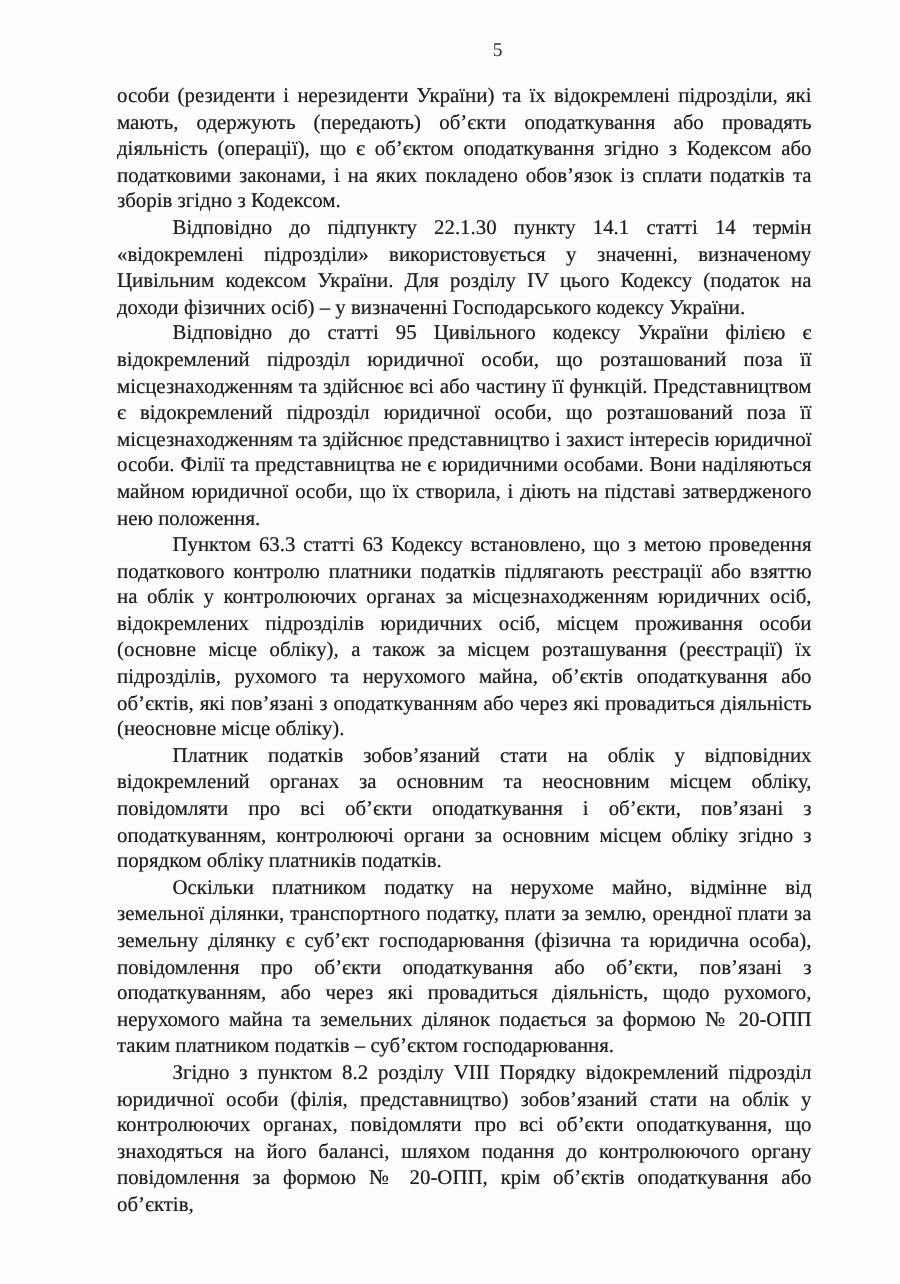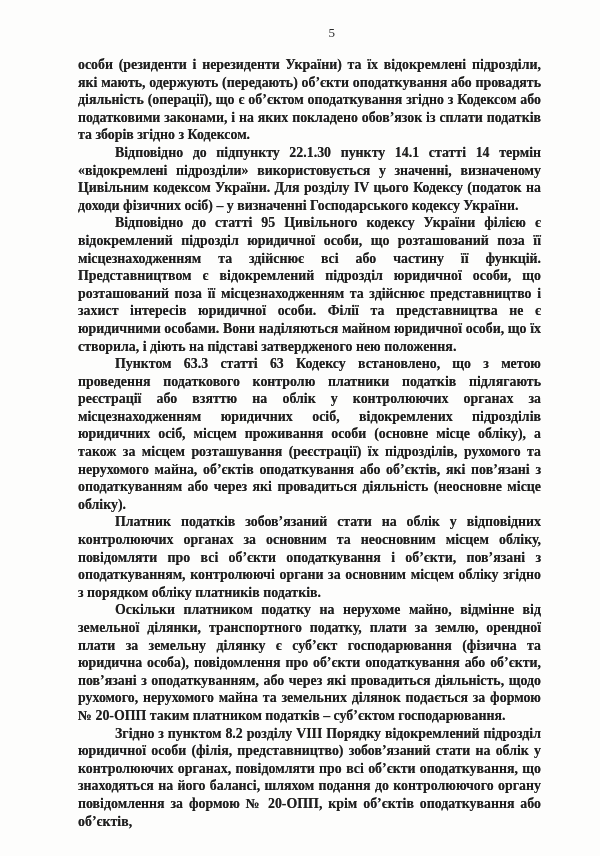--- a/index.html
+++ b/index.html
@@ -40,36 +40,35 @@
     text-align: justify;
     color: #1f1f1f;
     
     text-shadow: 0 0 0.45px rgba(25, 25, 25, 0.65);
     hyphens: none;
   }
   .para {
     margin: 0;
     padding: 0;
     text-indent: 37px;
-    font-weight: bold;
   }
   .para.no-indent {
     text-indent: 0;
   }
 </style>
 </head>
 <body>
 
 <div class="page">
 
   <div class="page-number">5</div>
 
   <div class="content">
     <p class="para no-indent">особи (резиденти і нерезиденти України) та їх відокремлені підрозділи, які мають, одержують (передають) об’єкти оподаткування або провадять діяльність (операції), що є об’єктом оподаткування згідно з Кодексом або податковими законами, і на яких покладено обов’язок із сплати податків та зборів згідно з Кодексом.</p>
     <p class="para">Відповідно до підпункту 22.1.30 пункту 14.1 статті 14 термін «відокремлені підрозділи» використовується у значенні, визначеному Цивільним кодексом України. Для розділу IV цього Кодексу (податок на доходи фізичних осіб) – у визначенні Господарського кодексу України.</p>
     <p class="para">Відповідно до статті 95 Цивільного кодексу України філією є відокремлений підрозділ юридичної особи, що розташований поза її місцезнаходженням та здійснює всі або частину її функцій. Представництвом є відокремлений підрозділ юридичної особи, що розташований поза її місцезнаходженням та здійснює представництво і захист інтересів юридичної особи. Філії та представництва не є юридичними особами. Вони наділяються майном юридичної особи, що їх створила, і діють на підставі затвердженого нею положення.</p>
     <p class="para">Пунктом 63.3 статті 63 Кодексу встановлено, що з метою проведення податкового контролю платники податків підлягають реєстрації або взяттю на облік у контролюючих органах за місцезнаходженням юридичних осіб, відокремлених підрозділів юридичних осіб, місцем проживання особи (основне місце обліку), а також за місцем розташування (реєстрації) їх підрозділів, рухомого та нерухомого майна, об’єктів оподаткування або об’єктів, які пов’язані з оподаткуванням або через які провадиться діяльність (неосновне місце обліку).</p>
-    <p class="para">Платник податків зобов’язаний стати на облік у відповідних контролюючих органах за основним та неосновним місцем обліку, повідомляти про всі об’єкти оподаткування і об’єкти, пов’язані з оподаткуванням, контролюючі органи за основним місцем обліку згідно з порядком обліку платників податків.</p>
+    <p class="para">Платник податків зобов’язаний стати на облік у відповідних відокремлений органах за основним та неосновним місцем обліку, повідомляти про всі об’єкти оподаткування і об’єкти, пов’язані з оподаткуванням, контролюючі органи за основним місцем обліку згідно з порядком обліку платників податків.</p>
     <p class="para">Оскільки платником податку на нерухоме майно, відмінне від земельної ділянки, транспортного податку, плати за землю, орендної плати за земельну ділянку є суб’єкт господарювання (фізична та юридична особа), повідомлення про об’єкти оподаткування або об’єкти, пов’язані з оподаткуванням, або через які провадиться діяльність, щодо рухомого, нерухомого майна та земельних ділянок подається за формою № 20-ОПП таким платником податків – суб’єктом господарювання.</p>
     <p class="para">Згідно з пунктом 8.2 розділу VIII Порядку відокремлений підрозділ юридичної особи (філія, представництво) зобов’язаний стати на облік у контролюючих органах, повідомляти про всі об’єкти оподаткування, що знаходяться на його балансі, шляхом подання до контролюючого органу повідомлення за формою № 20-ОПП, крім об’єктів оподаткування або об’єктів,</p>
   </div>
 
 </div>
 
 </body></html>

